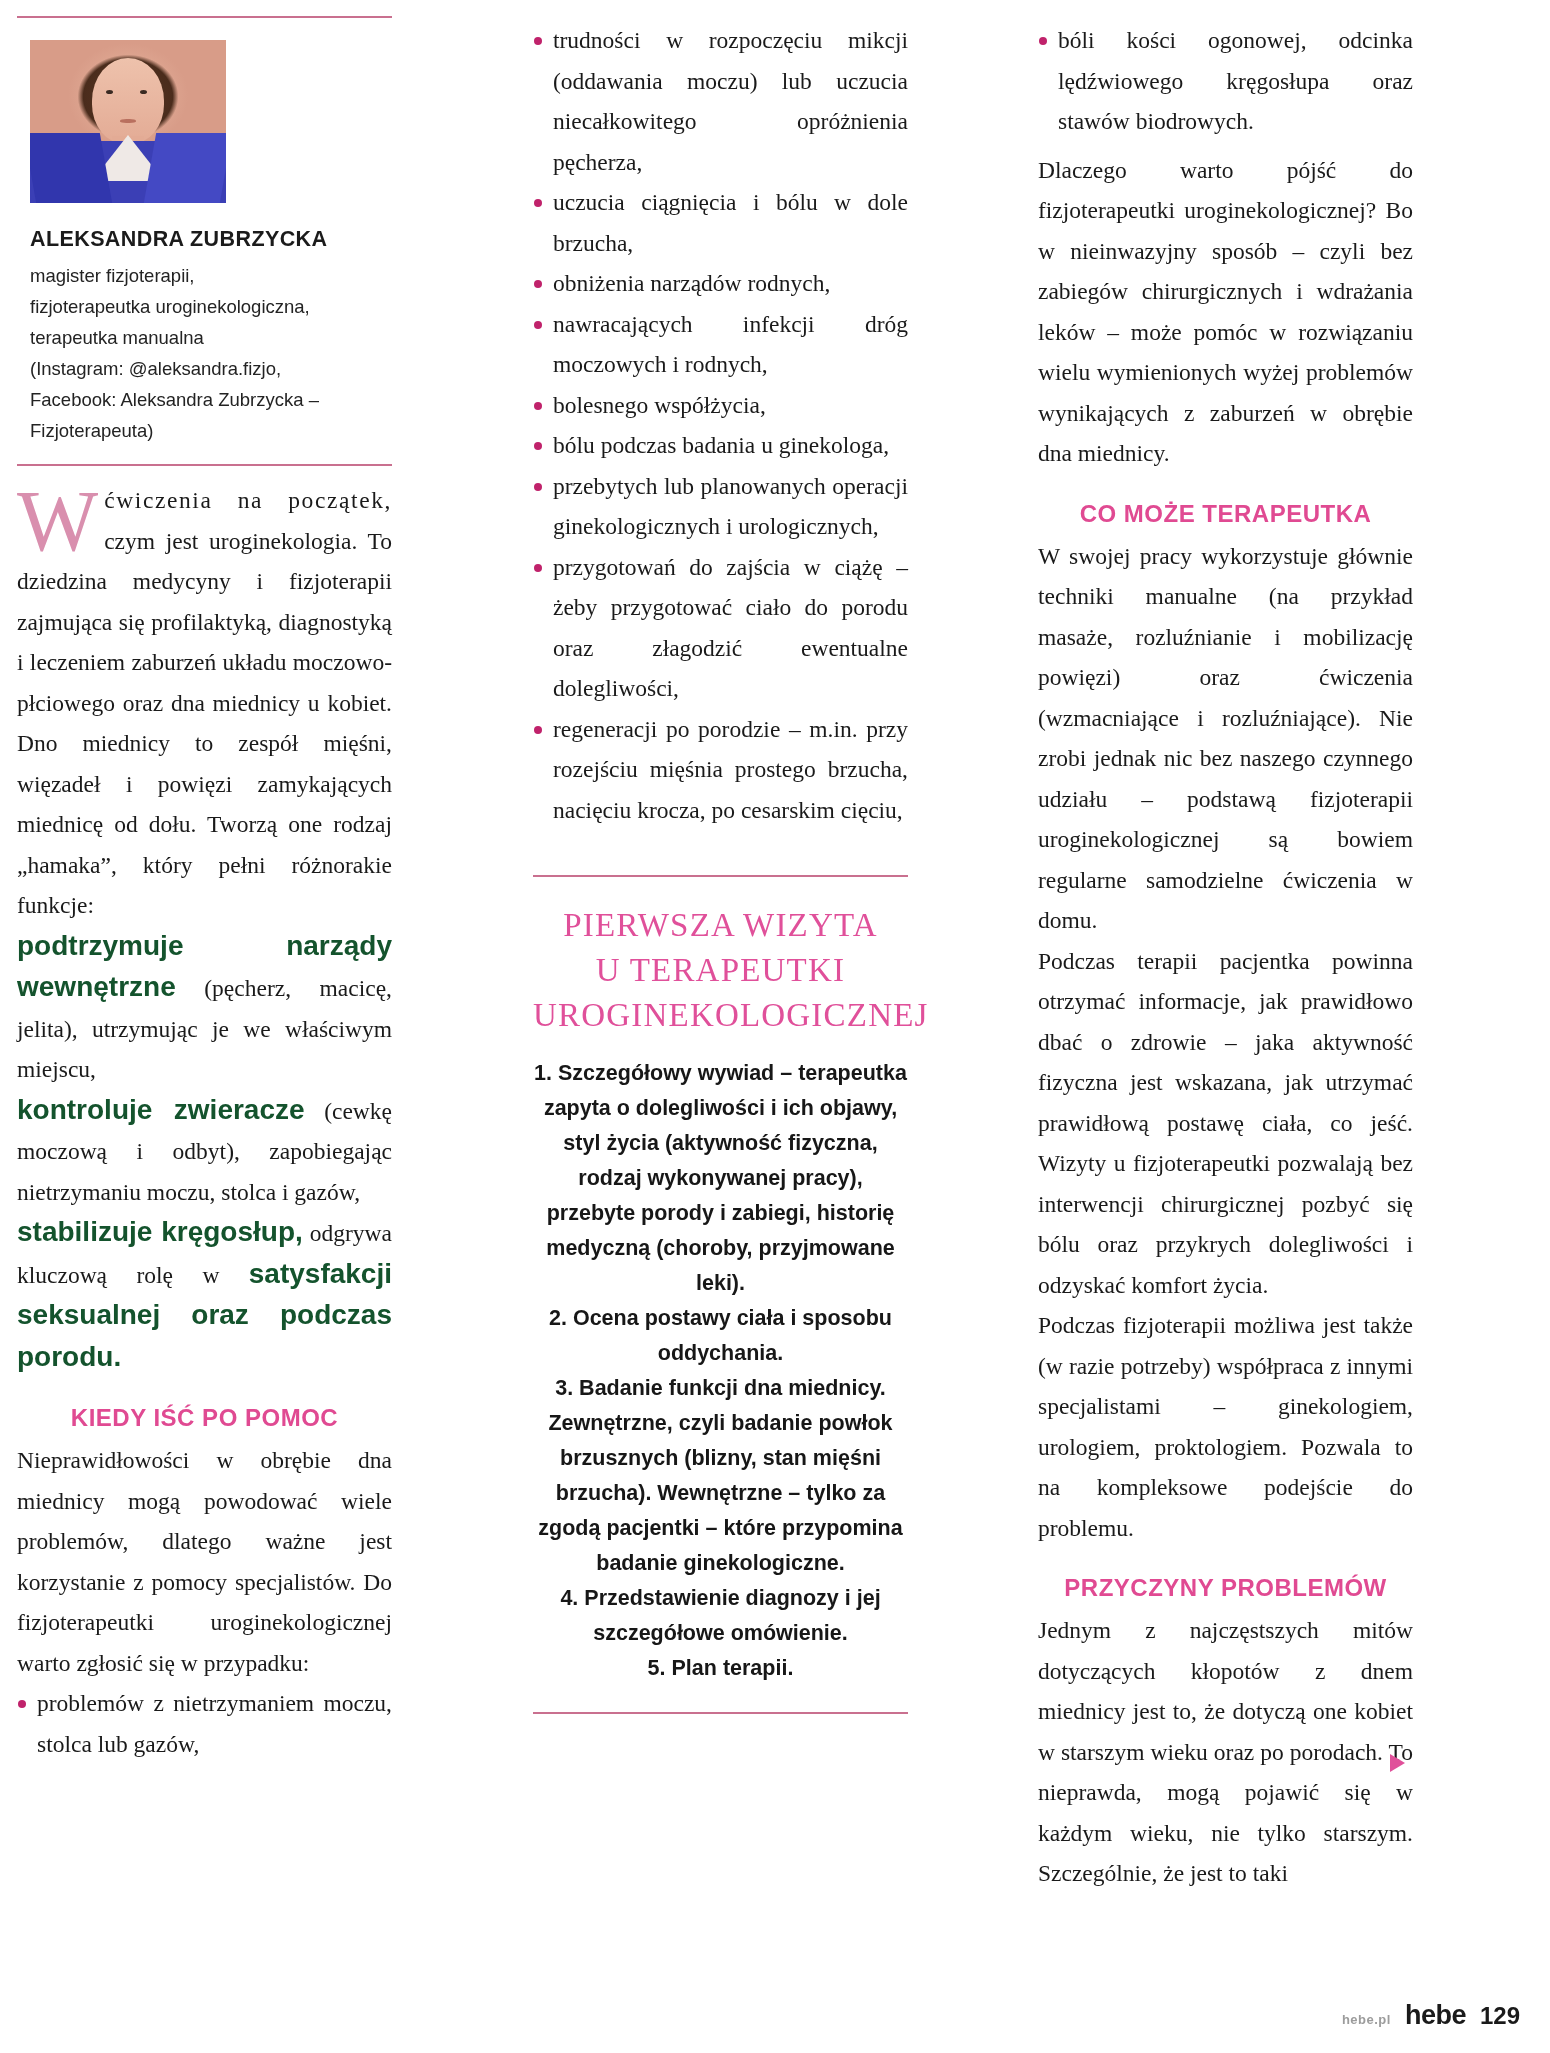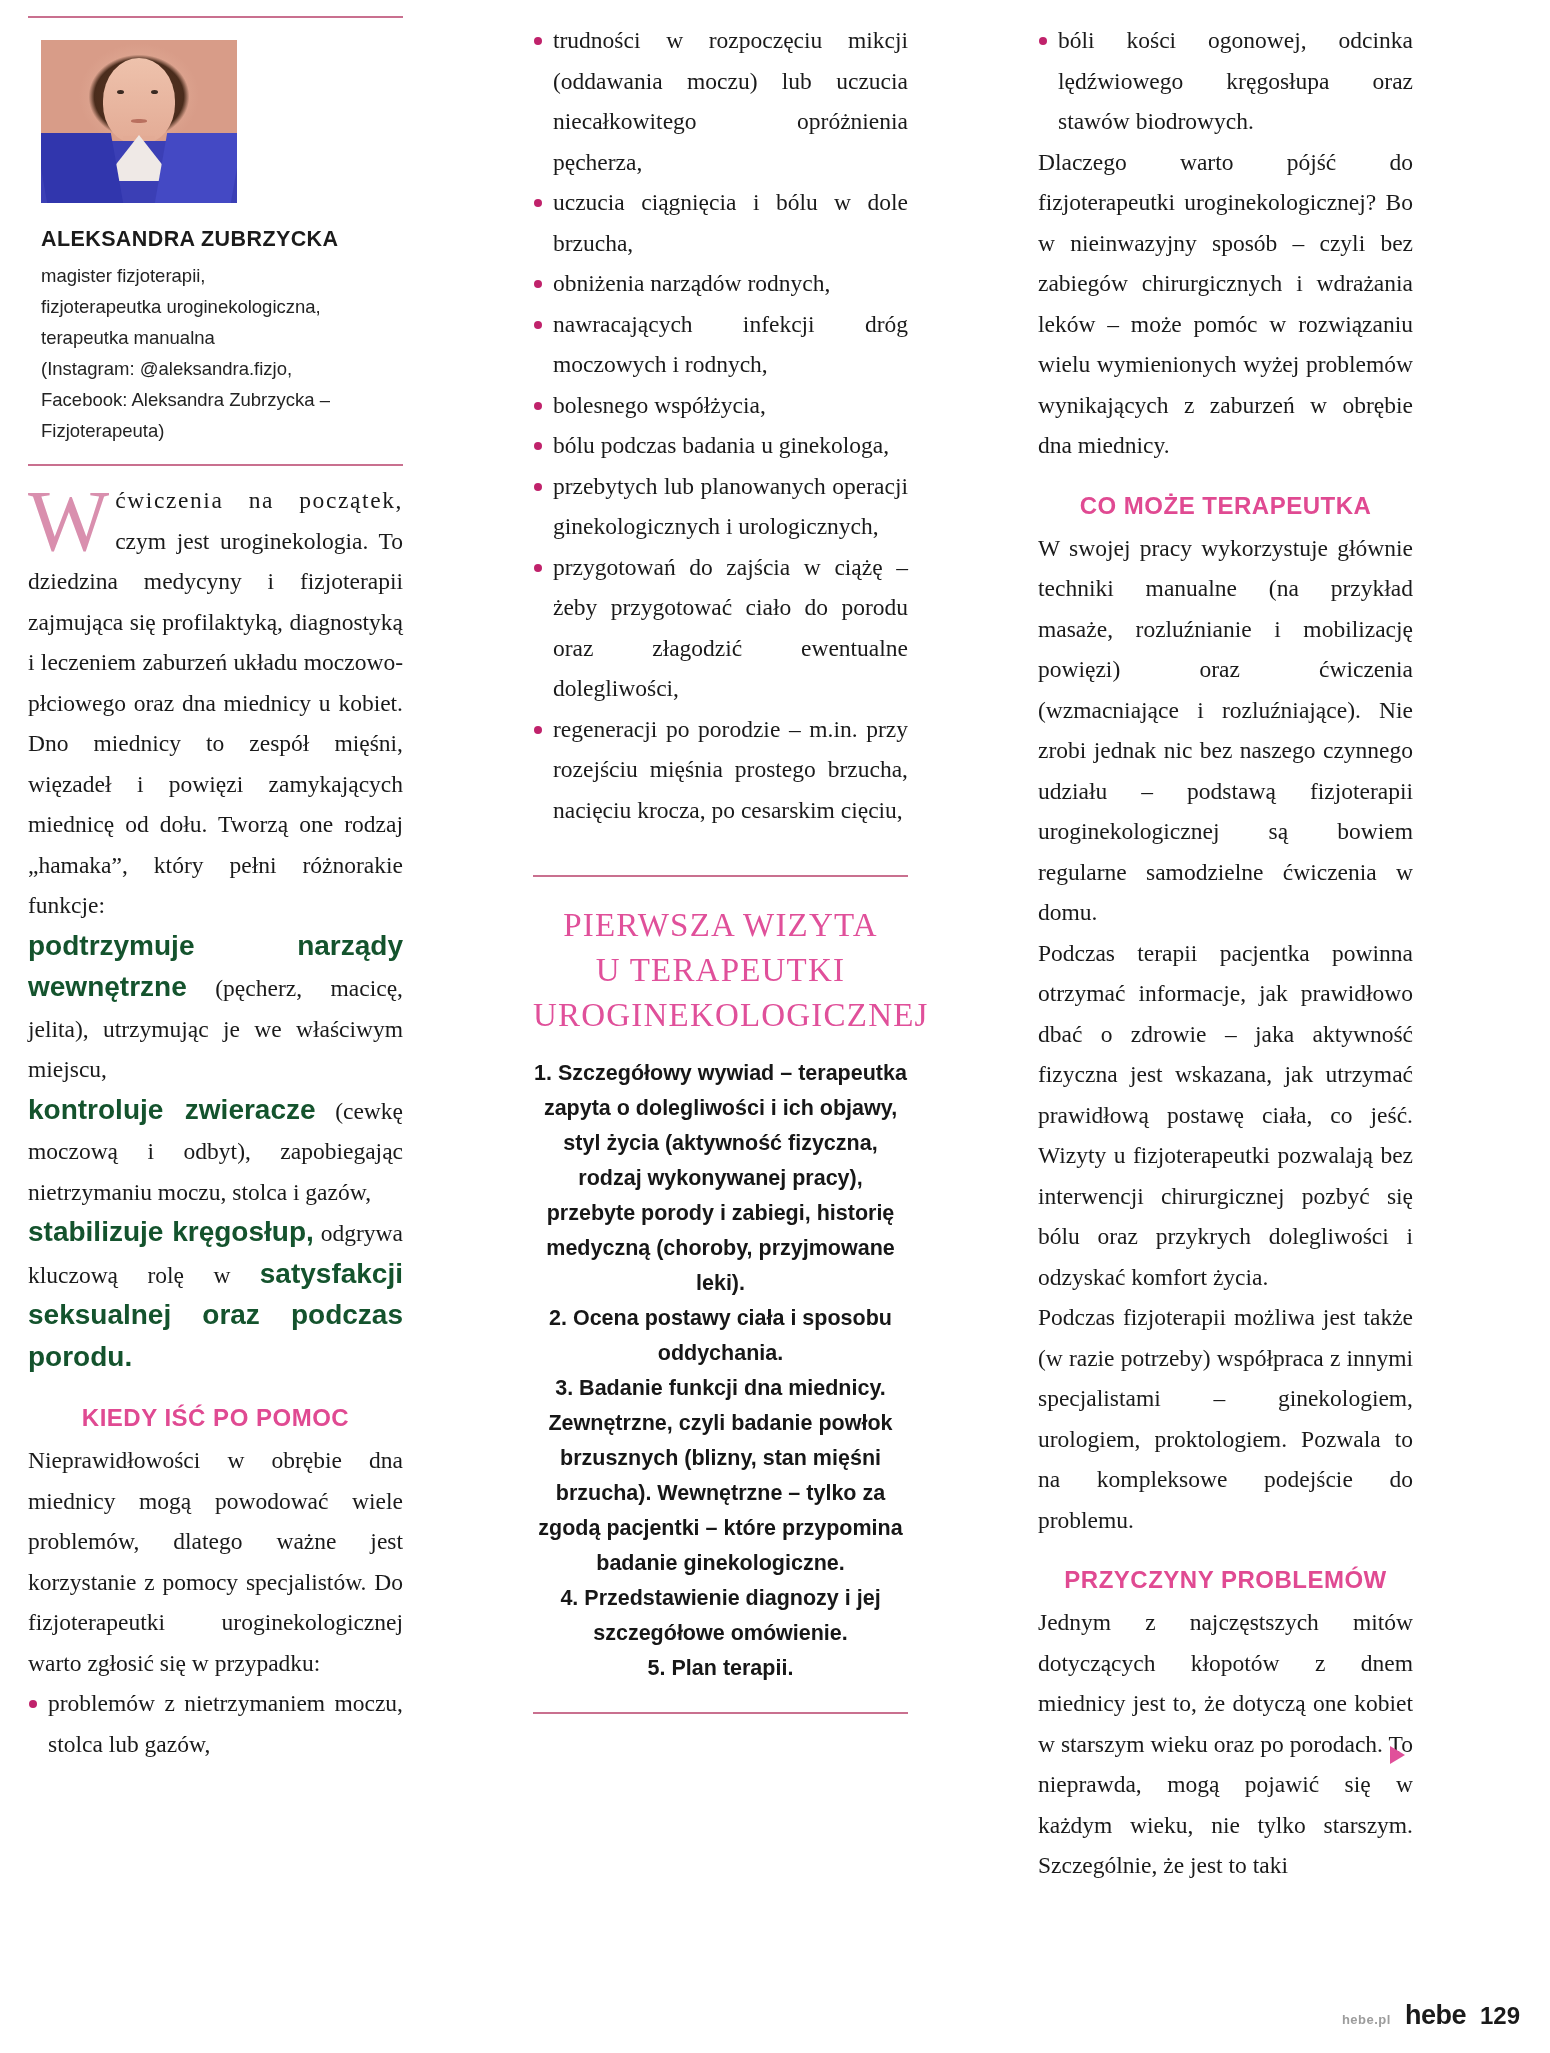--- a/index.html
+++ b/index.html
@@ -6,21 +6,21 @@
   body{
     width:1550px;height:2053px;background:#ffffff;
     font-family:"Liberation Serif", serif;
     color:#1a1a1a;
     -webkit-font-smoothing:antialiased;
   }
   .page{position:relative;width:1550px;height:2053px;overflow:hidden;}
 
   
   .col{position:absolute;top:0;width:375px;}
-  #col1{left:28px;}
+  #col1{left:17px;}
   #col2{left:533px;}
   #col3{left:1038px;}
 
   .rule{height:2px;background:#c9708f;width:100%;margin:14px 0 0 0;}
   .rule-top{margin-top:16px;}
 
   
   .photo{
     width:196px;height:163px;margin:22px 0 0 13px;
     background:
@@ -213,21 +213,21 @@
     </div>
   </div>
 
   <div class="col" id="col3">
     <div class="rule rule-top" style="visibility:hidden;"></div>
 
     <ul class="blist" style="margin-top:2px;">
       <li>bóli kości ogonowej, odcinka lędźwiowego kręgosłupa oraz stawów biodrowych.</li>
     </ul>
 
-    <div class="body" style="margin-top:0;">
+    <div class="body" style="margin-top:8px;">
       <p>Dlaczego warto pójść do fizjoterapeutki uroginekologicznej? Bo w nieinwazyjny sposób – czyli bez zabiegów chirurgicznych i wdrażania leków – może pomóc w rozwiązaniu wielu wymienionych wyżej problemów wynikających z zaburzeń w obrębie dna miednicy.</p>
     </div>
 
     <h2 class="sect">CO MOŻE TERAPEUTKA</h2>
 
     <div class="body" style="margin-top:0;">
       <p>W swojej pracy wykorzystuje głównie techniki manualne (na przykład masaże, rozluźnianie i mobilizację powięzi) oraz ćwiczenia (wzmacniające i rozluźniające). Nie zrobi jednak nic bez naszego czynnego udziału – podstawą fizjoterapii uroginekologicznej są bowiem regularne samodzielne ćwiczenia w domu.</p>
       <p>Podczas terapii pacjentka powinna otrzymać informacje, jak prawidłowo dbać o zdrowie – jaka aktywność fizyczna jest wskazana, jak utrzymać prawidłową postawę ciała, co jeść. Wizyty u fizjoterapeutki pozwalają bez interwencji chirurgicznej pozbyć się bólu oraz przykrych dolegliwości i odzyskać komfort życia.</p>
       <p>Podczas fizjoterapii możliwa jest także (w razie potrzeby) współpraca z innymi specjalistami – ginekologiem, urologiem, proktologiem. Pozwala to na kompleksowe podejście do problemu.</p>
     </div>

